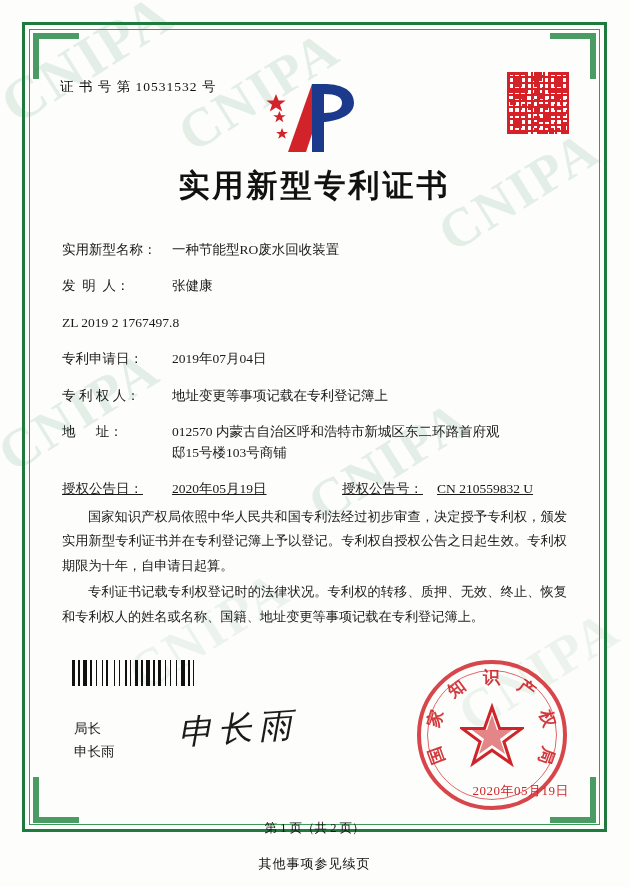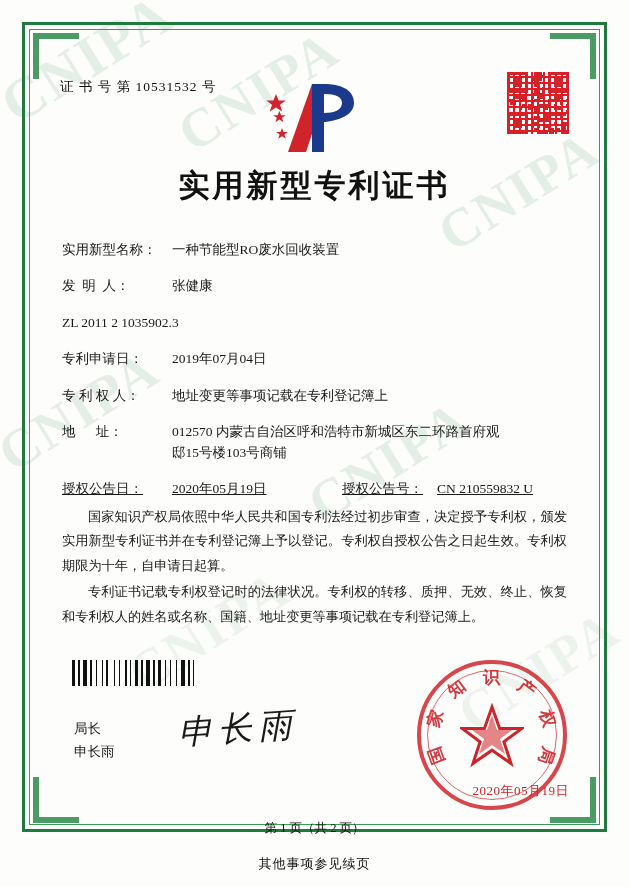--- a/index.html
+++ b/index.html
@@ -520,21 +520,21 @@
   <div class="fields">
     <div class="field-row">
       <div class="field-label">实用新型名称：</div>
       <div class="field-value">一种节能型RO废水回收装置</div>
     </div>
     <div class="field-row">
       <div class="field-label">发  明  人：</div>
       <div class="field-value">张健康</div>
     </div>
     <div class="field-row">
-      <div class="field-value">ZL 2011 2 1035902.3</div>
+      <div class="field-value">ZL 2019 2 1767497.8</div>
     </div>
     <div class="field-row">
       <div class="field-label">专利申请日：</div>
       <div class="field-value">2019年07月04日</div>
     </div>
     <div class="field-row">
       <div class="field-label">专 利 权 人：</div>
       <div class="field-value">地址变更等事项记载在专利登记簿上</div>
     </div>
     <div class="field-row">

